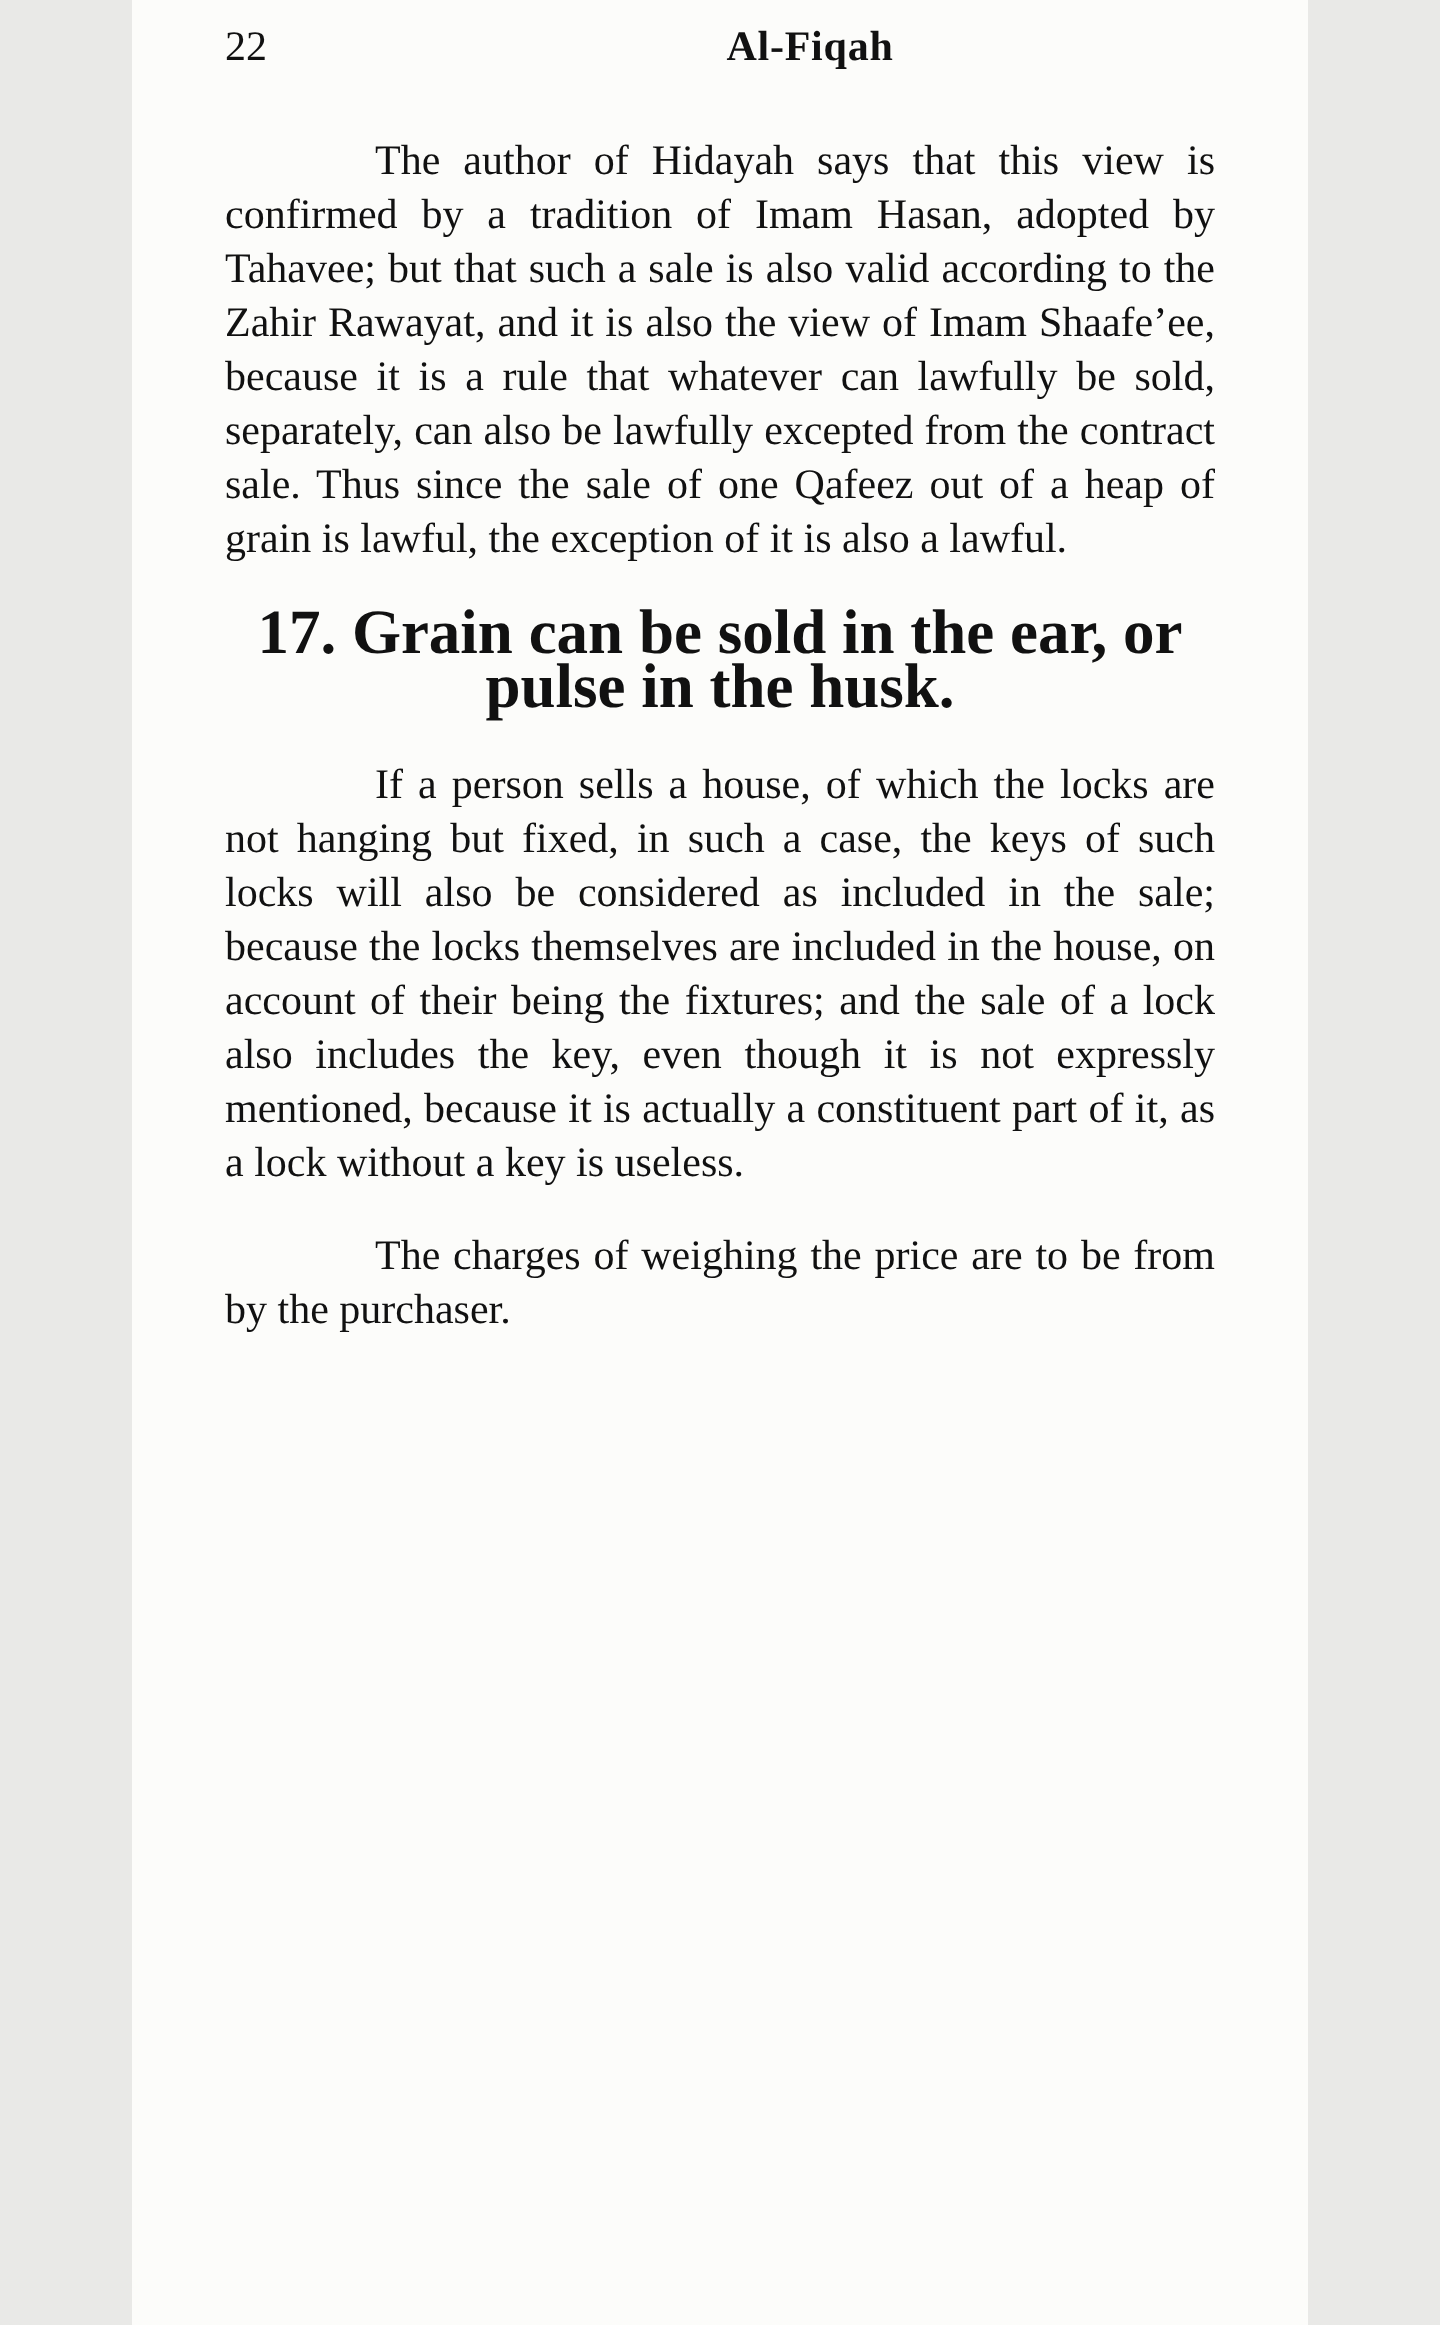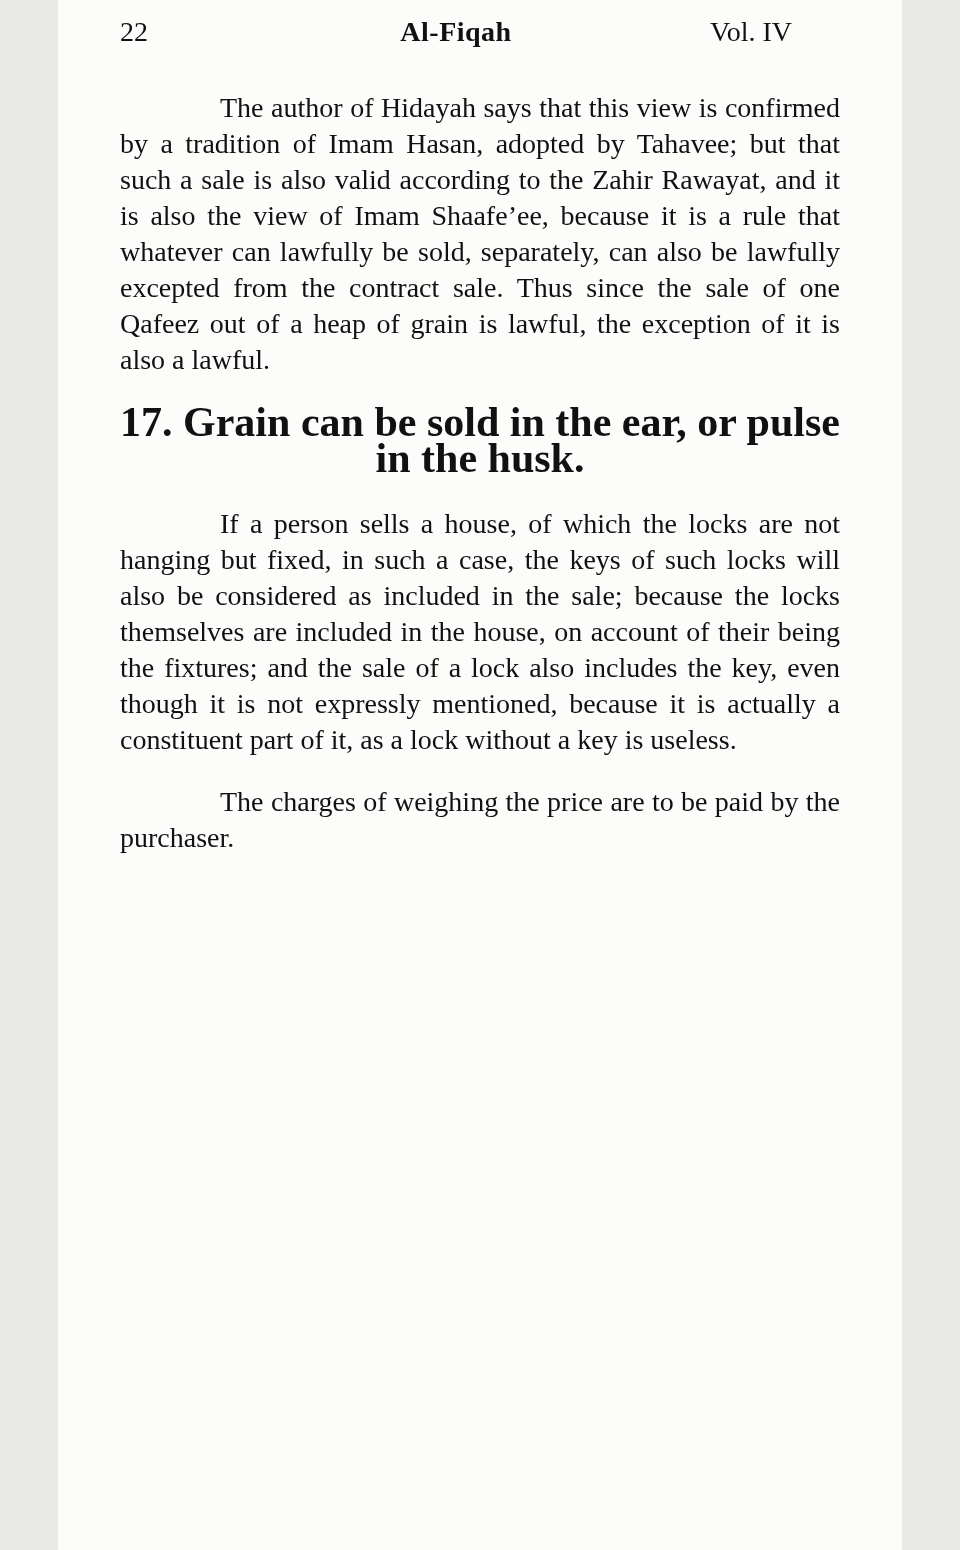--- a/index.html
+++ b/index.html
@@ -2,21 +2,21 @@
 <html><head>
 <meta charset="utf-8">
 <style>
   html, body {
     margin: 0;
     padding: 0;
     background: #e9e9e7;
   }
   .page {
     position: relative;
-    width: 844px;
+    width: 784px;
     height: 1550px;
     margin: 0 auto;
     background: #fcfcfa;
     color: #111111;
     font-family: "Liberation Serif", "DejaVu Serif", serif;
     font-size: 28px;
     line-height: 36px;
     box-sizing: border-box;
     padding: 14px 62px 20px 62px;
     overflow: hidden;
@@ -60,23 +60,22 @@
   }
 </style>
 </head>
 <body>
 
 <div class="page">
 
   <div class="page-header">
     <span class="page-number">22</span>
     <span class="book-title">Al-Fiqah</span>
-    <span class="volume-label">Vol. IV</span>
   </div>
 
   <div class="page-body">
     <p class="para">The author of Hidayah says that this view is confirmed by a tradition of Imam Hasan, adopted by Tahavee; but that such a sale is also valid according to the Zahir Rawayat, and it is also the view of Imam Shaafe’ee, because it is a rule that whatever can lawfully be sold, separately, can also be lawfully excepted from the contract sale. Thus since the sale of one Qafeez out of a heap of grain is lawful, the exception of it is also a lawful.</p>
     <h2 class="heading single-line">17.  Grain can be sold in the ear, or pulse in the husk.</h2>
     <p class="para">If a person sells a house, of which the locks are not hanging but fixed, in such a case, the keys of such locks will also be considered as included in the sale; because the locks themselves are included in the house, on account of their being the fixtures; and the sale of a lock also includes the key, even though it is not expressly mentioned, because it is actually a constituent part of it, as a lock without a key is useless.</p>
-    <p class="para">The charges of weighing the price are to be paid by the purchaser.</p>
+    <p class="para">The charges of weighing the price are to be from by the purchaser.</p>
   </div>
 
 </div>
 
 </body></html>

